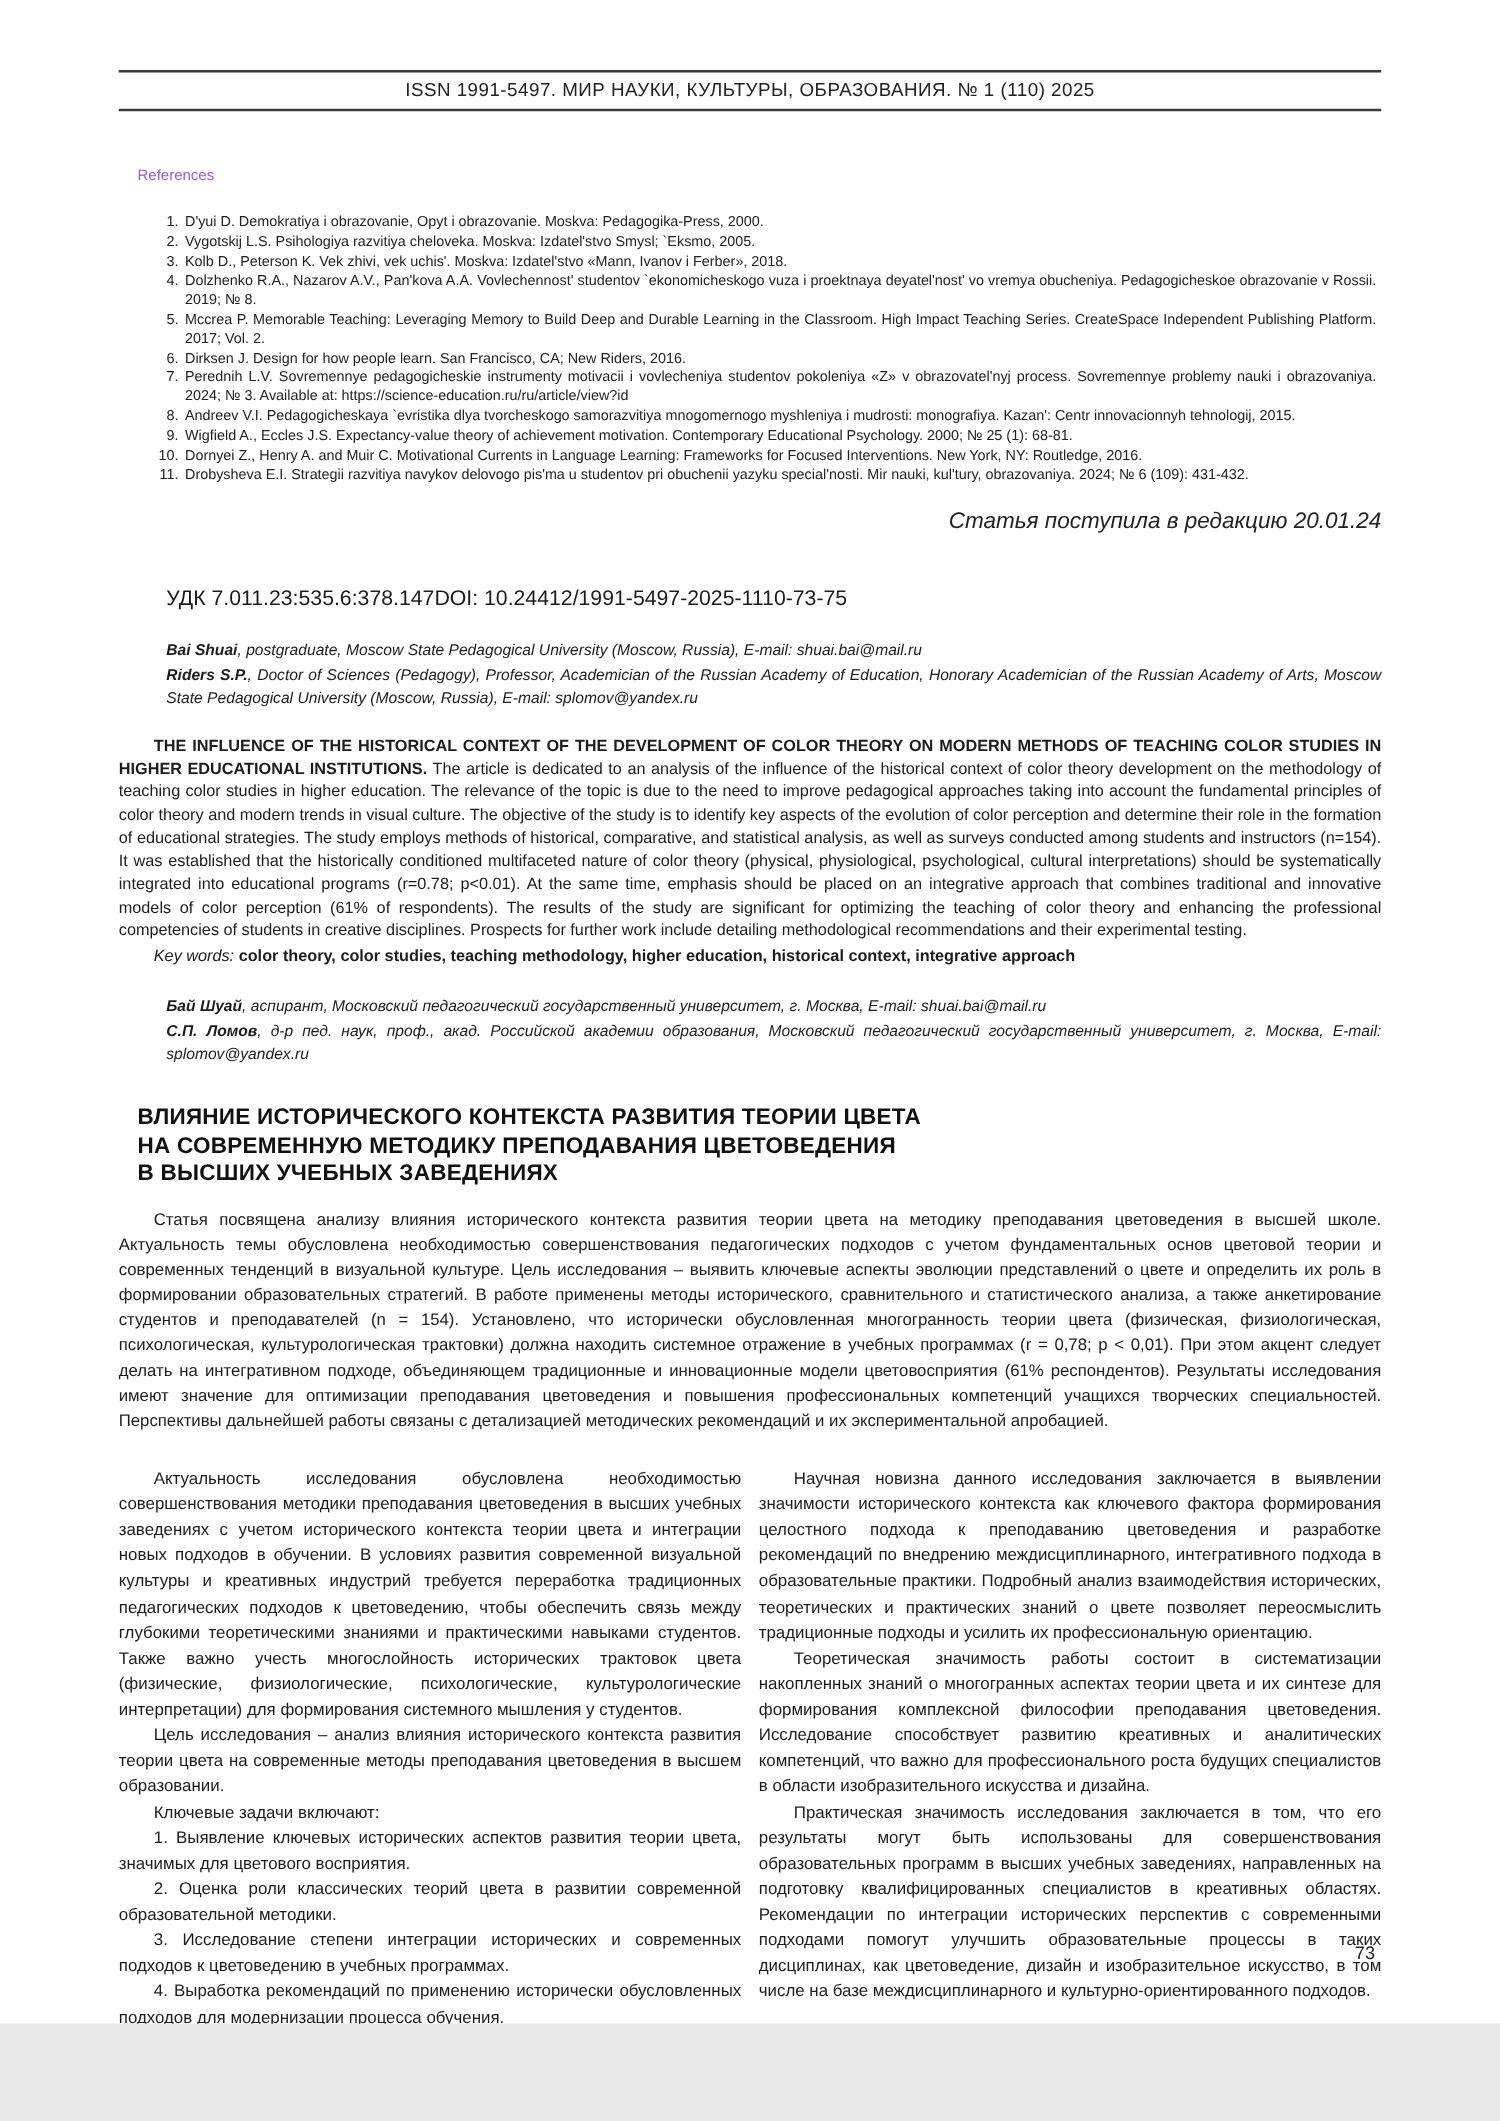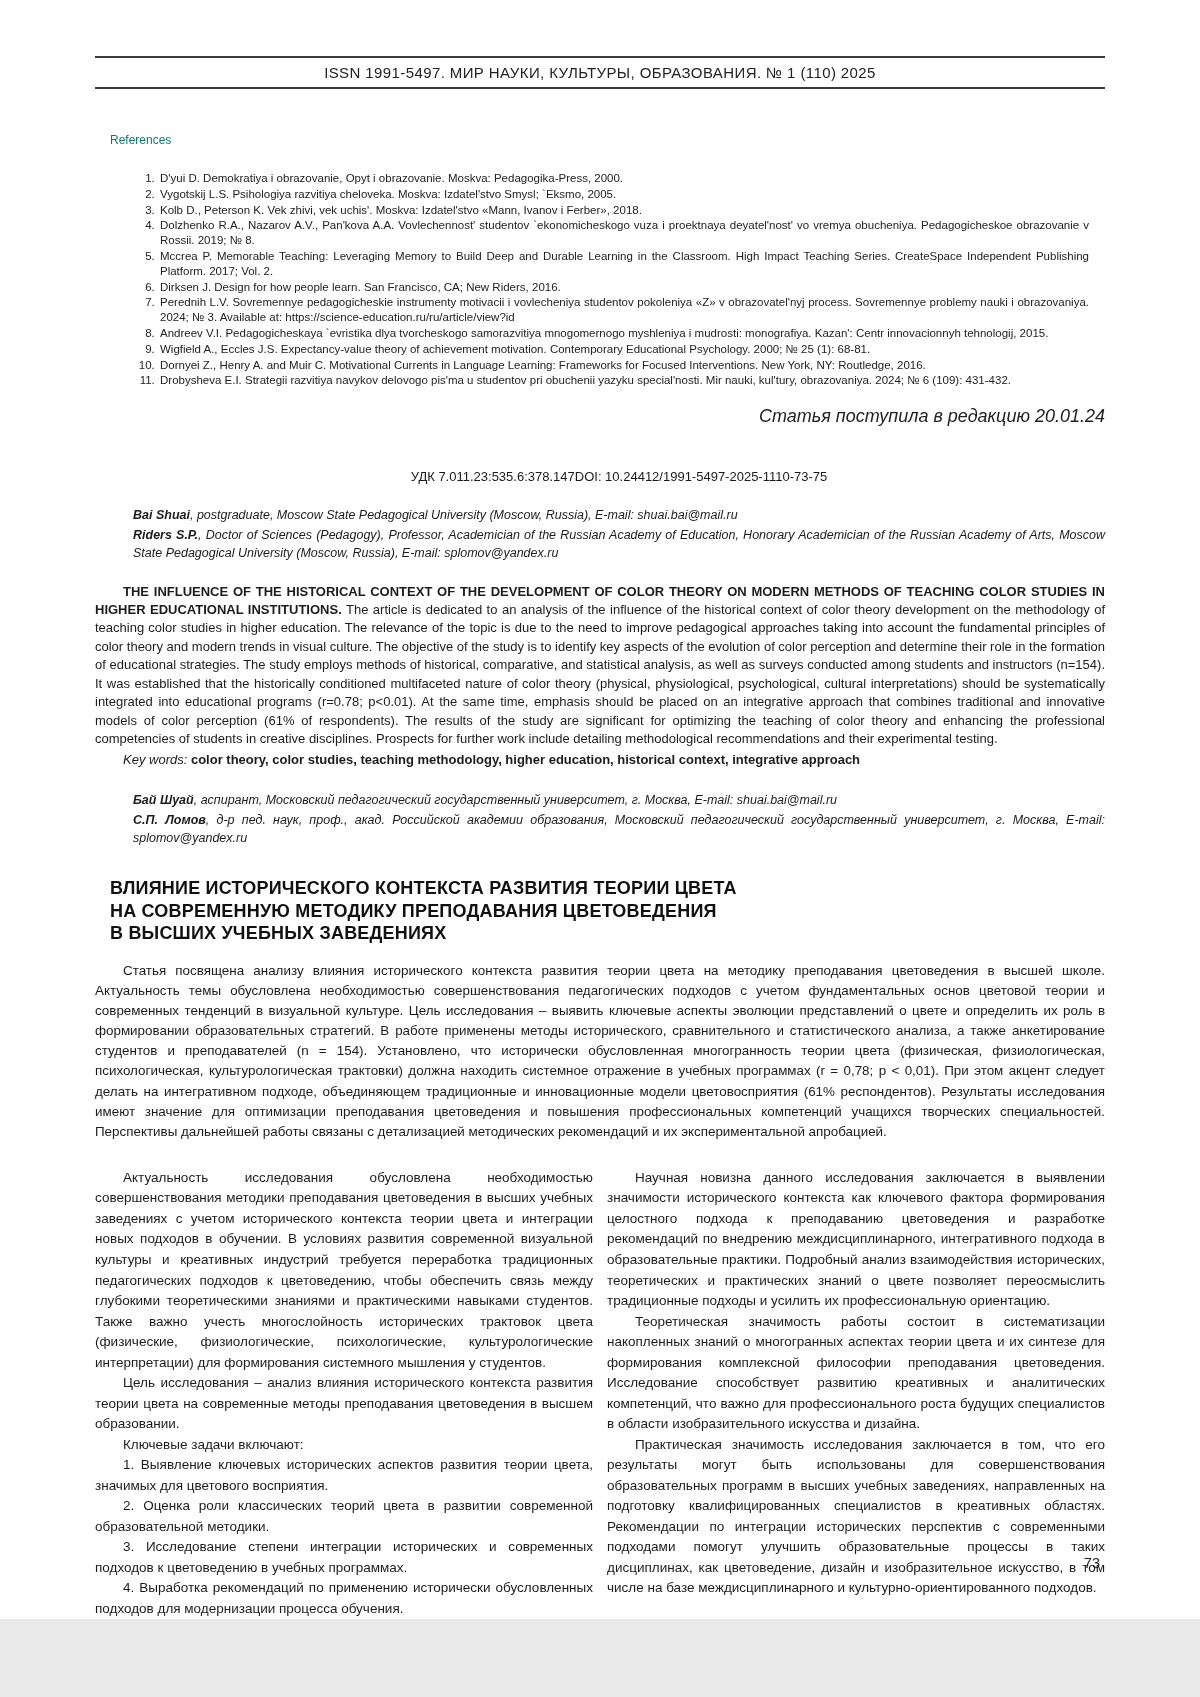--- a/index.html
+++ b/index.html
@@ -9,32 +9,32 @@
     padding:56px 95px 40px 95px;
     font-family:"Liberation Sans","DejaVu Sans",sans-serif;
     color:#1c1c1c;
   }
   .header{
     border-top:2px solid #3a3a3a;border-bottom:2px solid #3a3a3a;
     text-align:center;font-size:15px;letter-spacing:.4px;
     padding:6px 0;color:#222;
   }
   .refs{margin-top:44px;padding-left:15px;}
-  .refs-title{font-size:12px;color:#0f766e;margin-bottom:24px;}
+  .refs-title{font-size:12px;color:#8b5cf6;margin-bottom:24px;}
   .refs-list{
-    margin:16px;padding-left:32px;font-size:11.5px;line-height:14.8px;
+    margin:4px;padding-left:32px;font-size:11.5px;line-height:14.8px;
     text-align:justify;color:#222;
   }
   .refs-list li{margin:0 0 1px 0;padding-left:2px;}
   .received{
     text-align:right;font-style:italic;font-size:18px;margin-top:18px;color:#222;
   }
   .meta-row{
-    display:flex;justify-content:center;margin-top:42px;
-    padding-left:38px;font-size:13px;color:#1b1b1b;
+    display:flex;justify-content:flex-start;margin-top:42px;
+    padding-left:38px;font-size:17px;color:#1b1b1b;
   }
   .authors{margin-top:22px;padding-left:38px;font-size:12.5px;font-style:italic;line-height:1.45;}
   .authors p{margin:0 0 2px 0;text-align:justify;}
   .authors b{font-weight:bold;}
   .abstract-en{margin-top:20px;font-size:13px;line-height:1.42;}
   .abstract-en .abs{margin:0;text-align:justify;text-indent:28px;}
   .abstract-en .kw{margin:2px 0 0 0;text-indent:28px;}
   .abstract-en .kw i{font-style:italic;}
   .abstract-en .kw b{font-weight:bold;}
   .title-ru{

